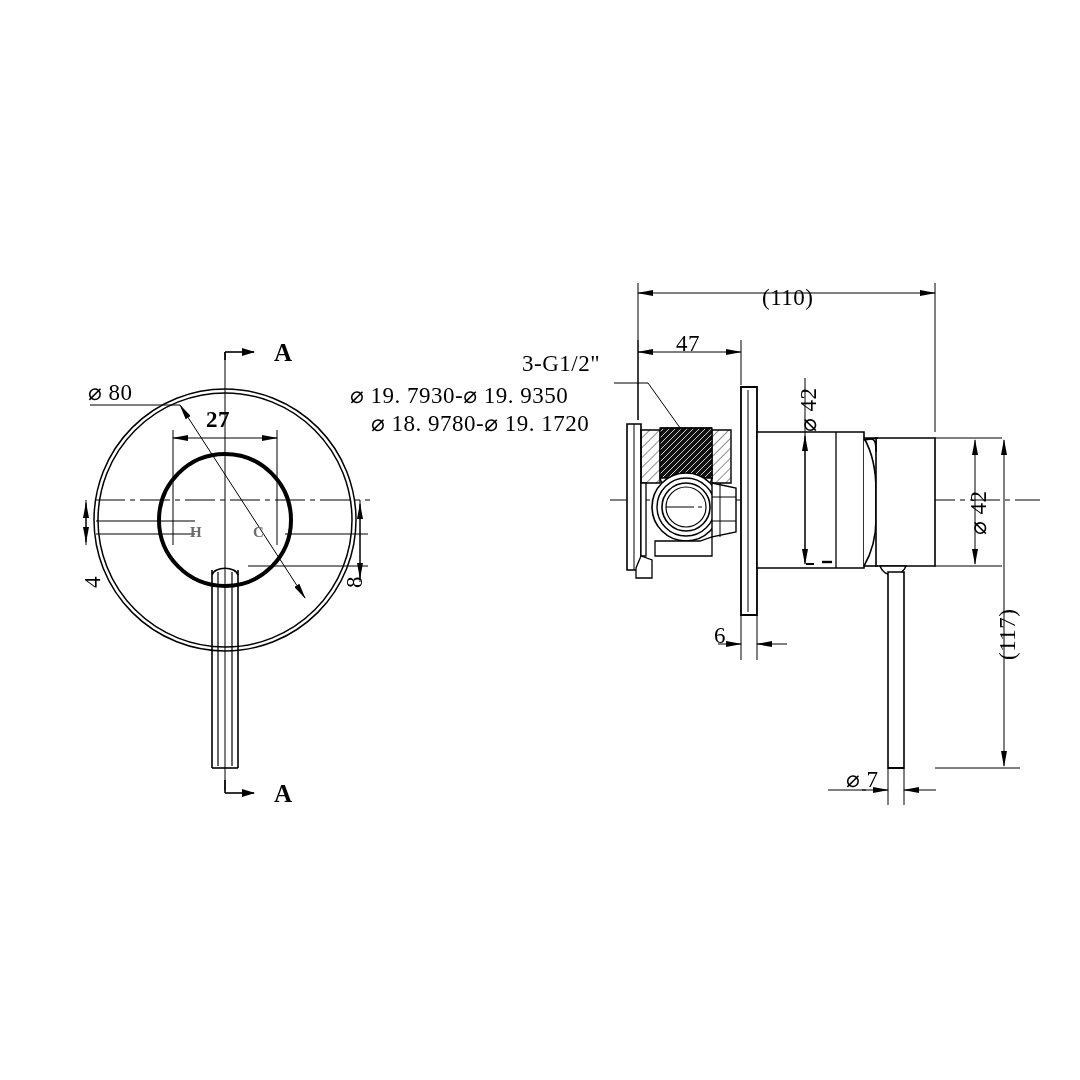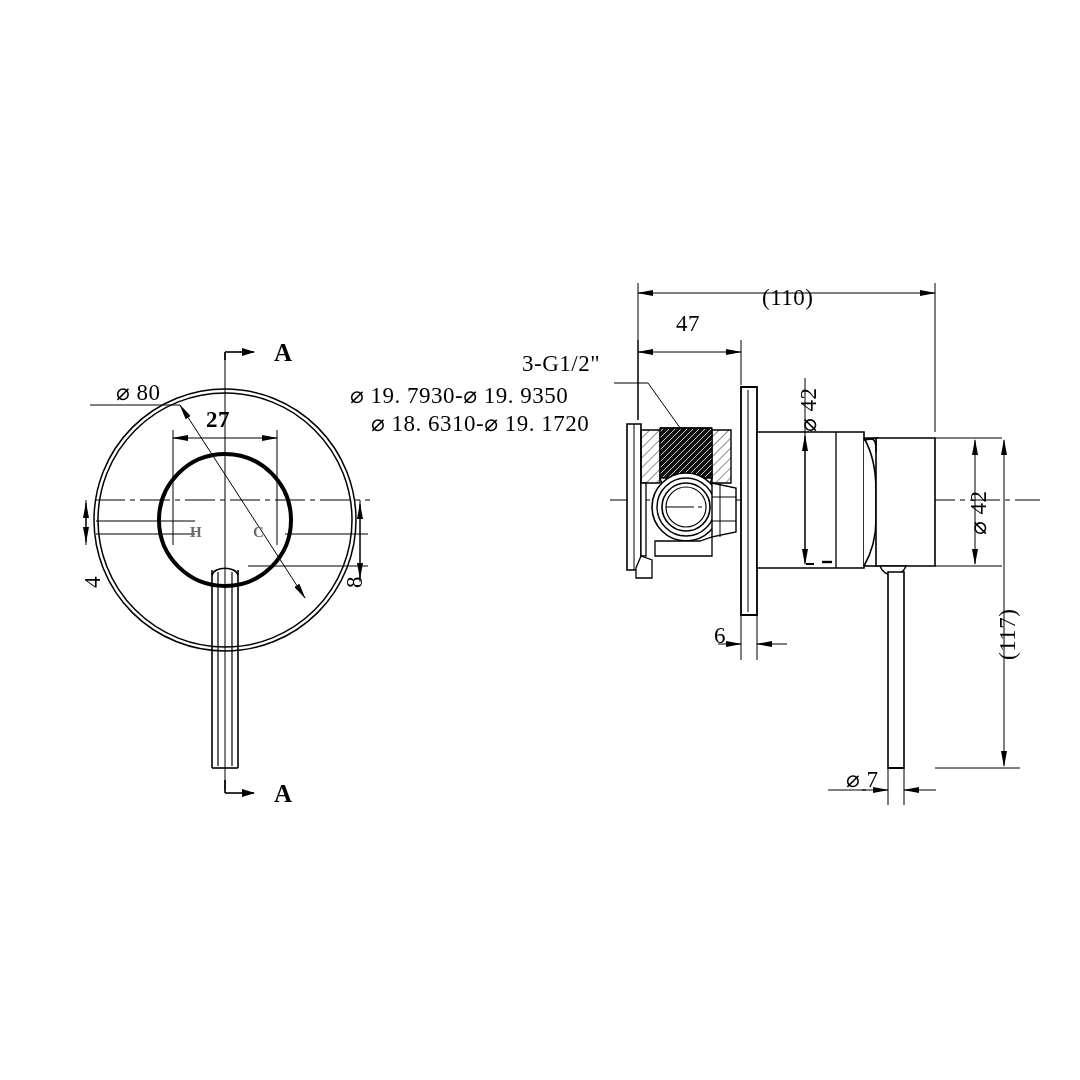--- a/index.html
+++ b/index.html
@@ -191,45 +191,45 @@
         <line x1="862" y1="790" x2="888" y2="790" stroke-width="1" marker-end="url(#arrThin)"></line>
         <line x1="904" y1="790" x2="936" y2="790" stroke-width="1" marker-start="url(#arrThinStart)"></line>
         <line x1="828" y1="790" x2="866" y2="790" stroke-width="1"></line>
 
         <line x1="614" y1="383" x2="648" y2="383" stroke-width="1"></line>
         <line x1="648" y1="383" x2="683" y2="432" stroke-width="1"></line>
       </g>
     </g>
   </svg>
 
-  <div class="lbl lbl-dim" style="left:88px; top:381px;margin-left:28px;">⌀ 80</div>
+  <div class="lbl lbl-dim" style="left:88px; top:381px;">⌀ 80</div>
 
   <div class="lbl lbl-dim" style="left:206px; top:408px;font-weight:bold;">27</div>
 
   <div class="lbl lbl-dim rot90" style="left:81px; top:588px;">4</div>
 
   <div class="lbl lbl-dim rot90" style="left:343px; top:588px;">8</div>
 
   <div class="lbl lbl-big" style="left:274px; top:340px;">A</div>
 
   <div class="lbl lbl-big" style="left:274px; top:781px;">A</div>
 
   <div class="lbl lbl-hc" style="left:190px; top:525px;">H</div>
 
   <div class="lbl lbl-hc" style="left:253px; top:525px;">C</div>
 
   <div class="lbl lbl-dim" style="left:522px; top:352px;">3-G1/2"</div>
 
   <div class="lbl lbl-dim" style="left:350px; top:384px;">⌀ 19. 7930-⌀ 19. 9350</div>
 
-  <div class="lbl lbl-dim" style="left:371px; top:412px;">⌀ 18. 6310-⌀ 19. 1720</div>
+  <div class="lbl lbl-dim" style="left:371px; top:412px;">⌀ 18. 9780-⌀ 19. 1720</div>
 
   <div class="lbl lbl-dim" style="left:762px; top:269px;margin-top:17px;">(110)</div>
 
-  <div class="lbl lbl-dim" style="left:676px; top:312px;text-align:center;">47</div>
+  <div class="lbl lbl-dim" style="left:676px; top:332px;text-align:center;">47</div>
 
   <div class="lbl lbl-dim rot90" style="left:797px; top:432px;">⌀ 42</div>
 
   <div class="lbl lbl-dim" style="left:714px; top:624px;">6</div>
 
   <div class="lbl lbl-dim rot90" style="left:967px; top:535px;">⌀ 42</div>
 
   <div class="lbl lbl-dim rot90" style="left:996px; top:660px;">(117)</div>
 
   <div class="lbl lbl-dim" style="left:846px; top:768px;">⌀ 7</div>

